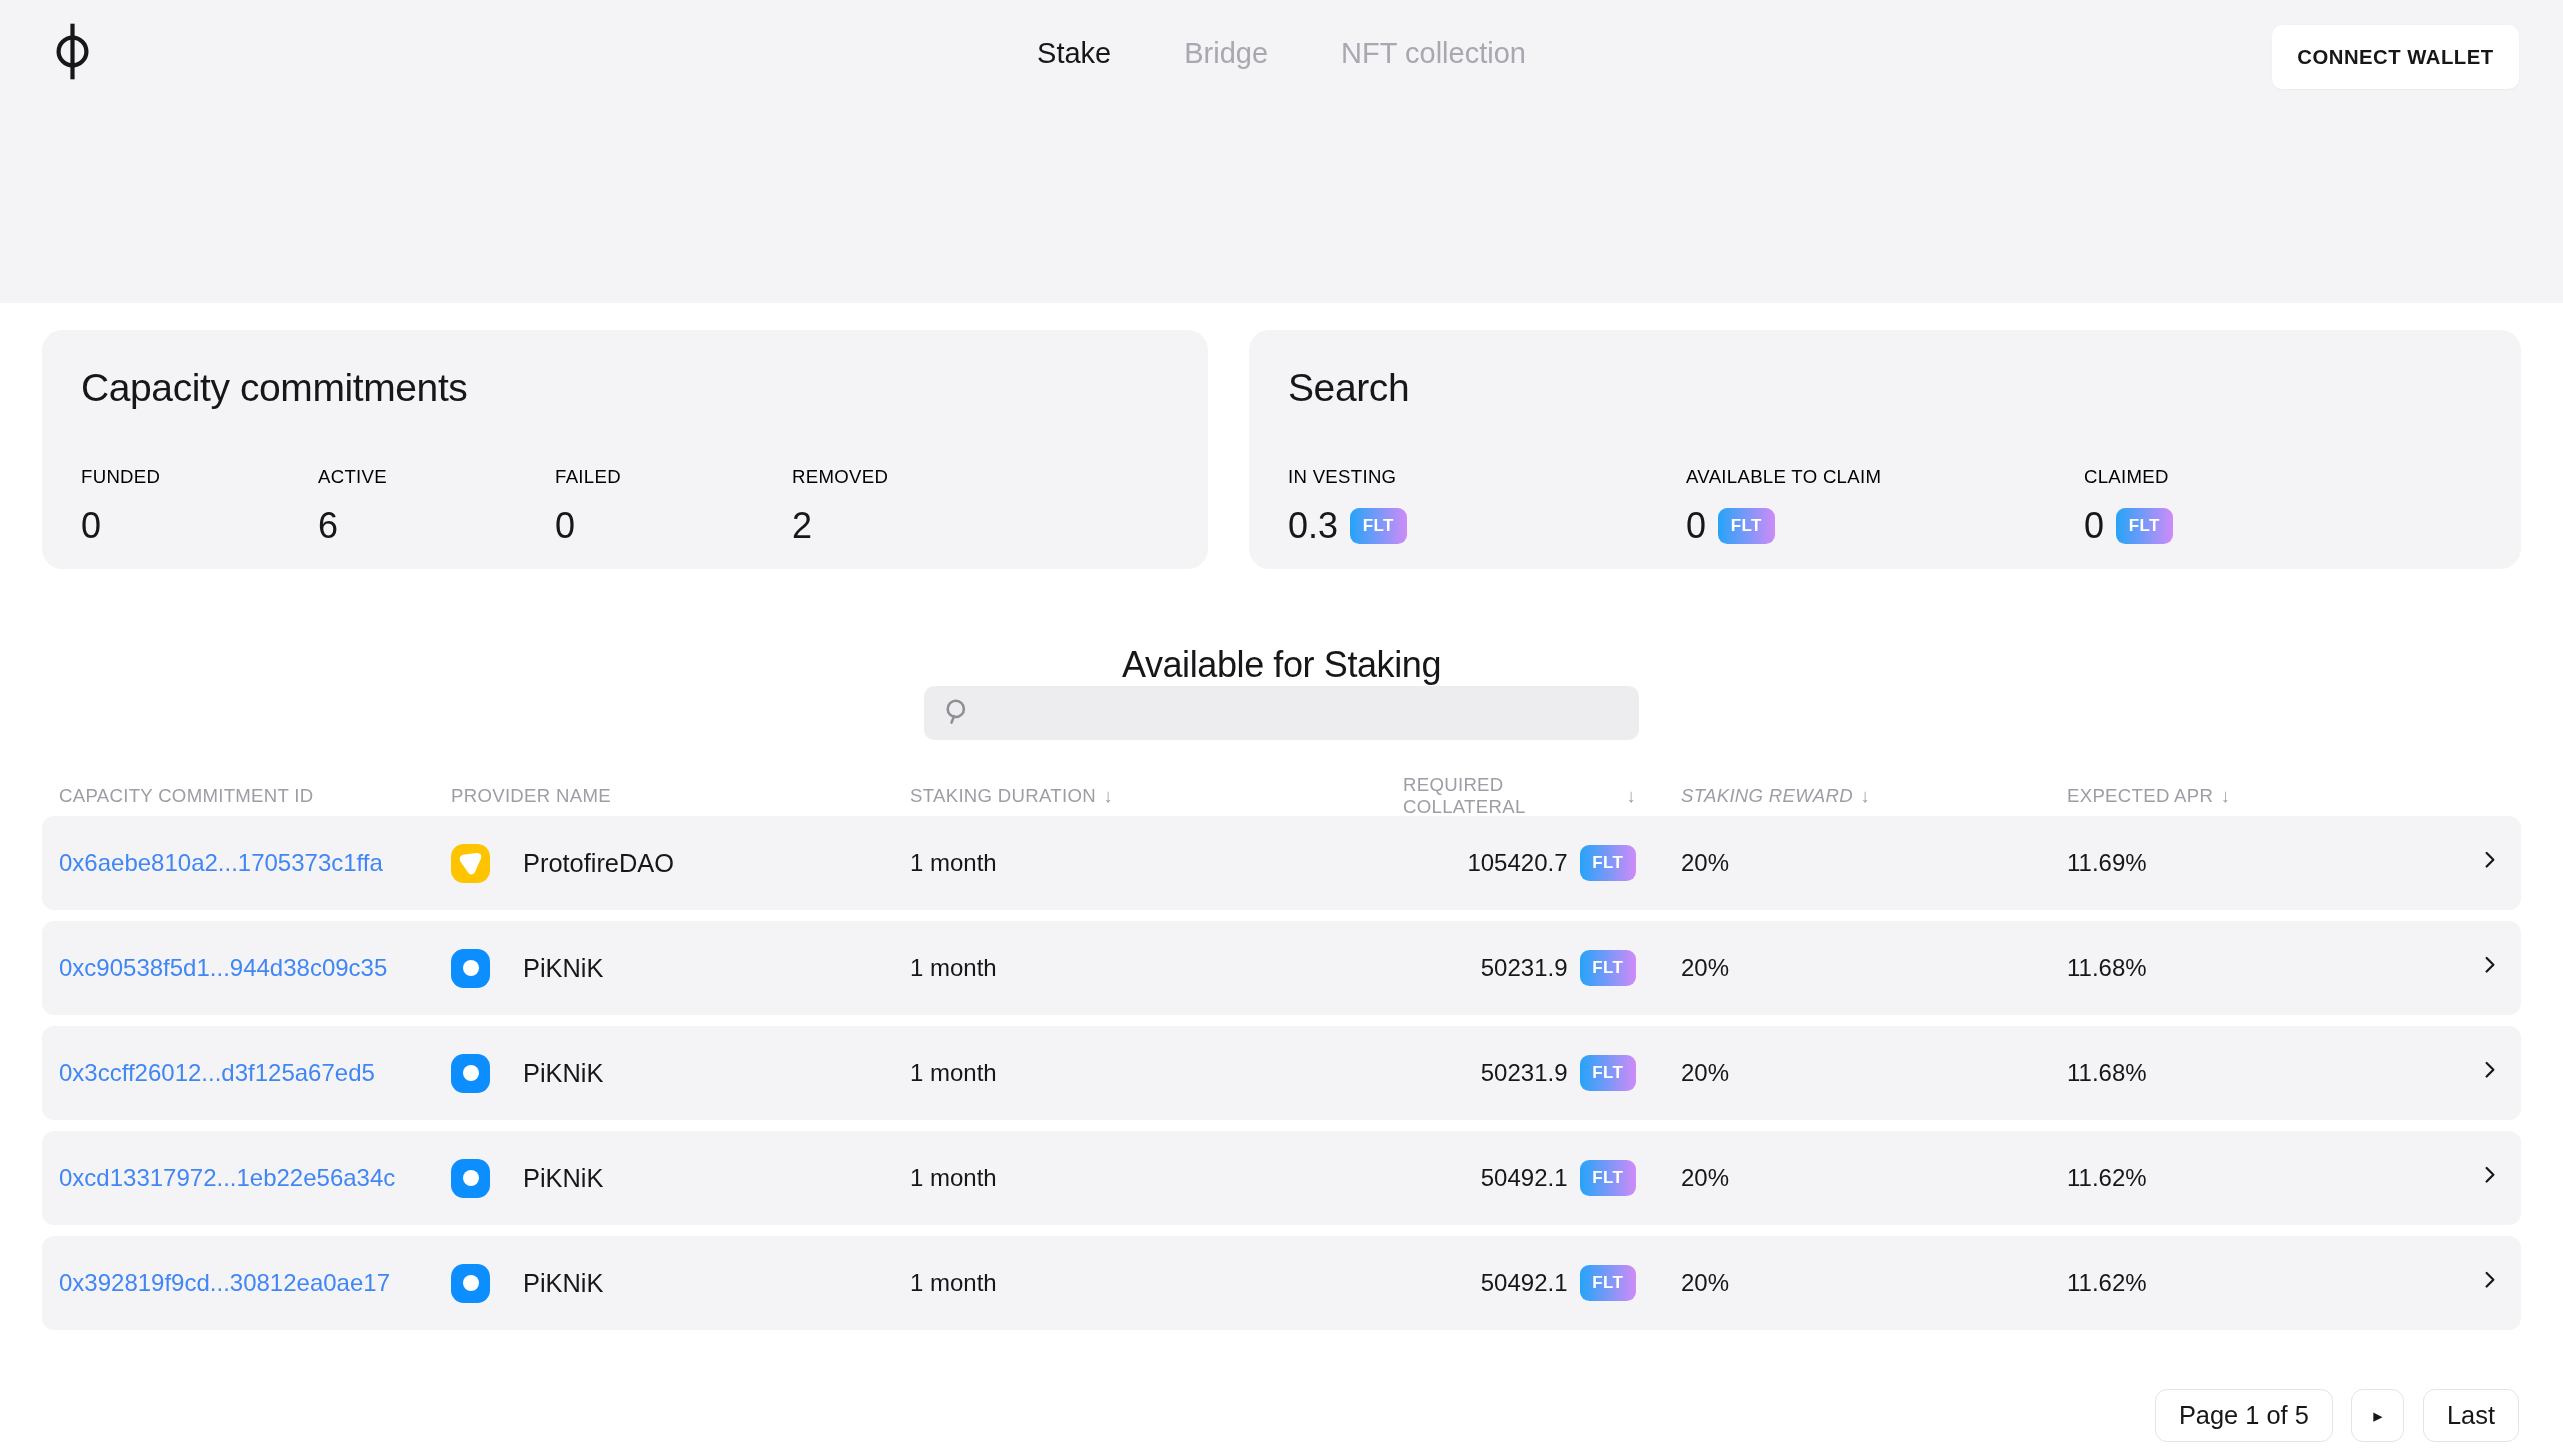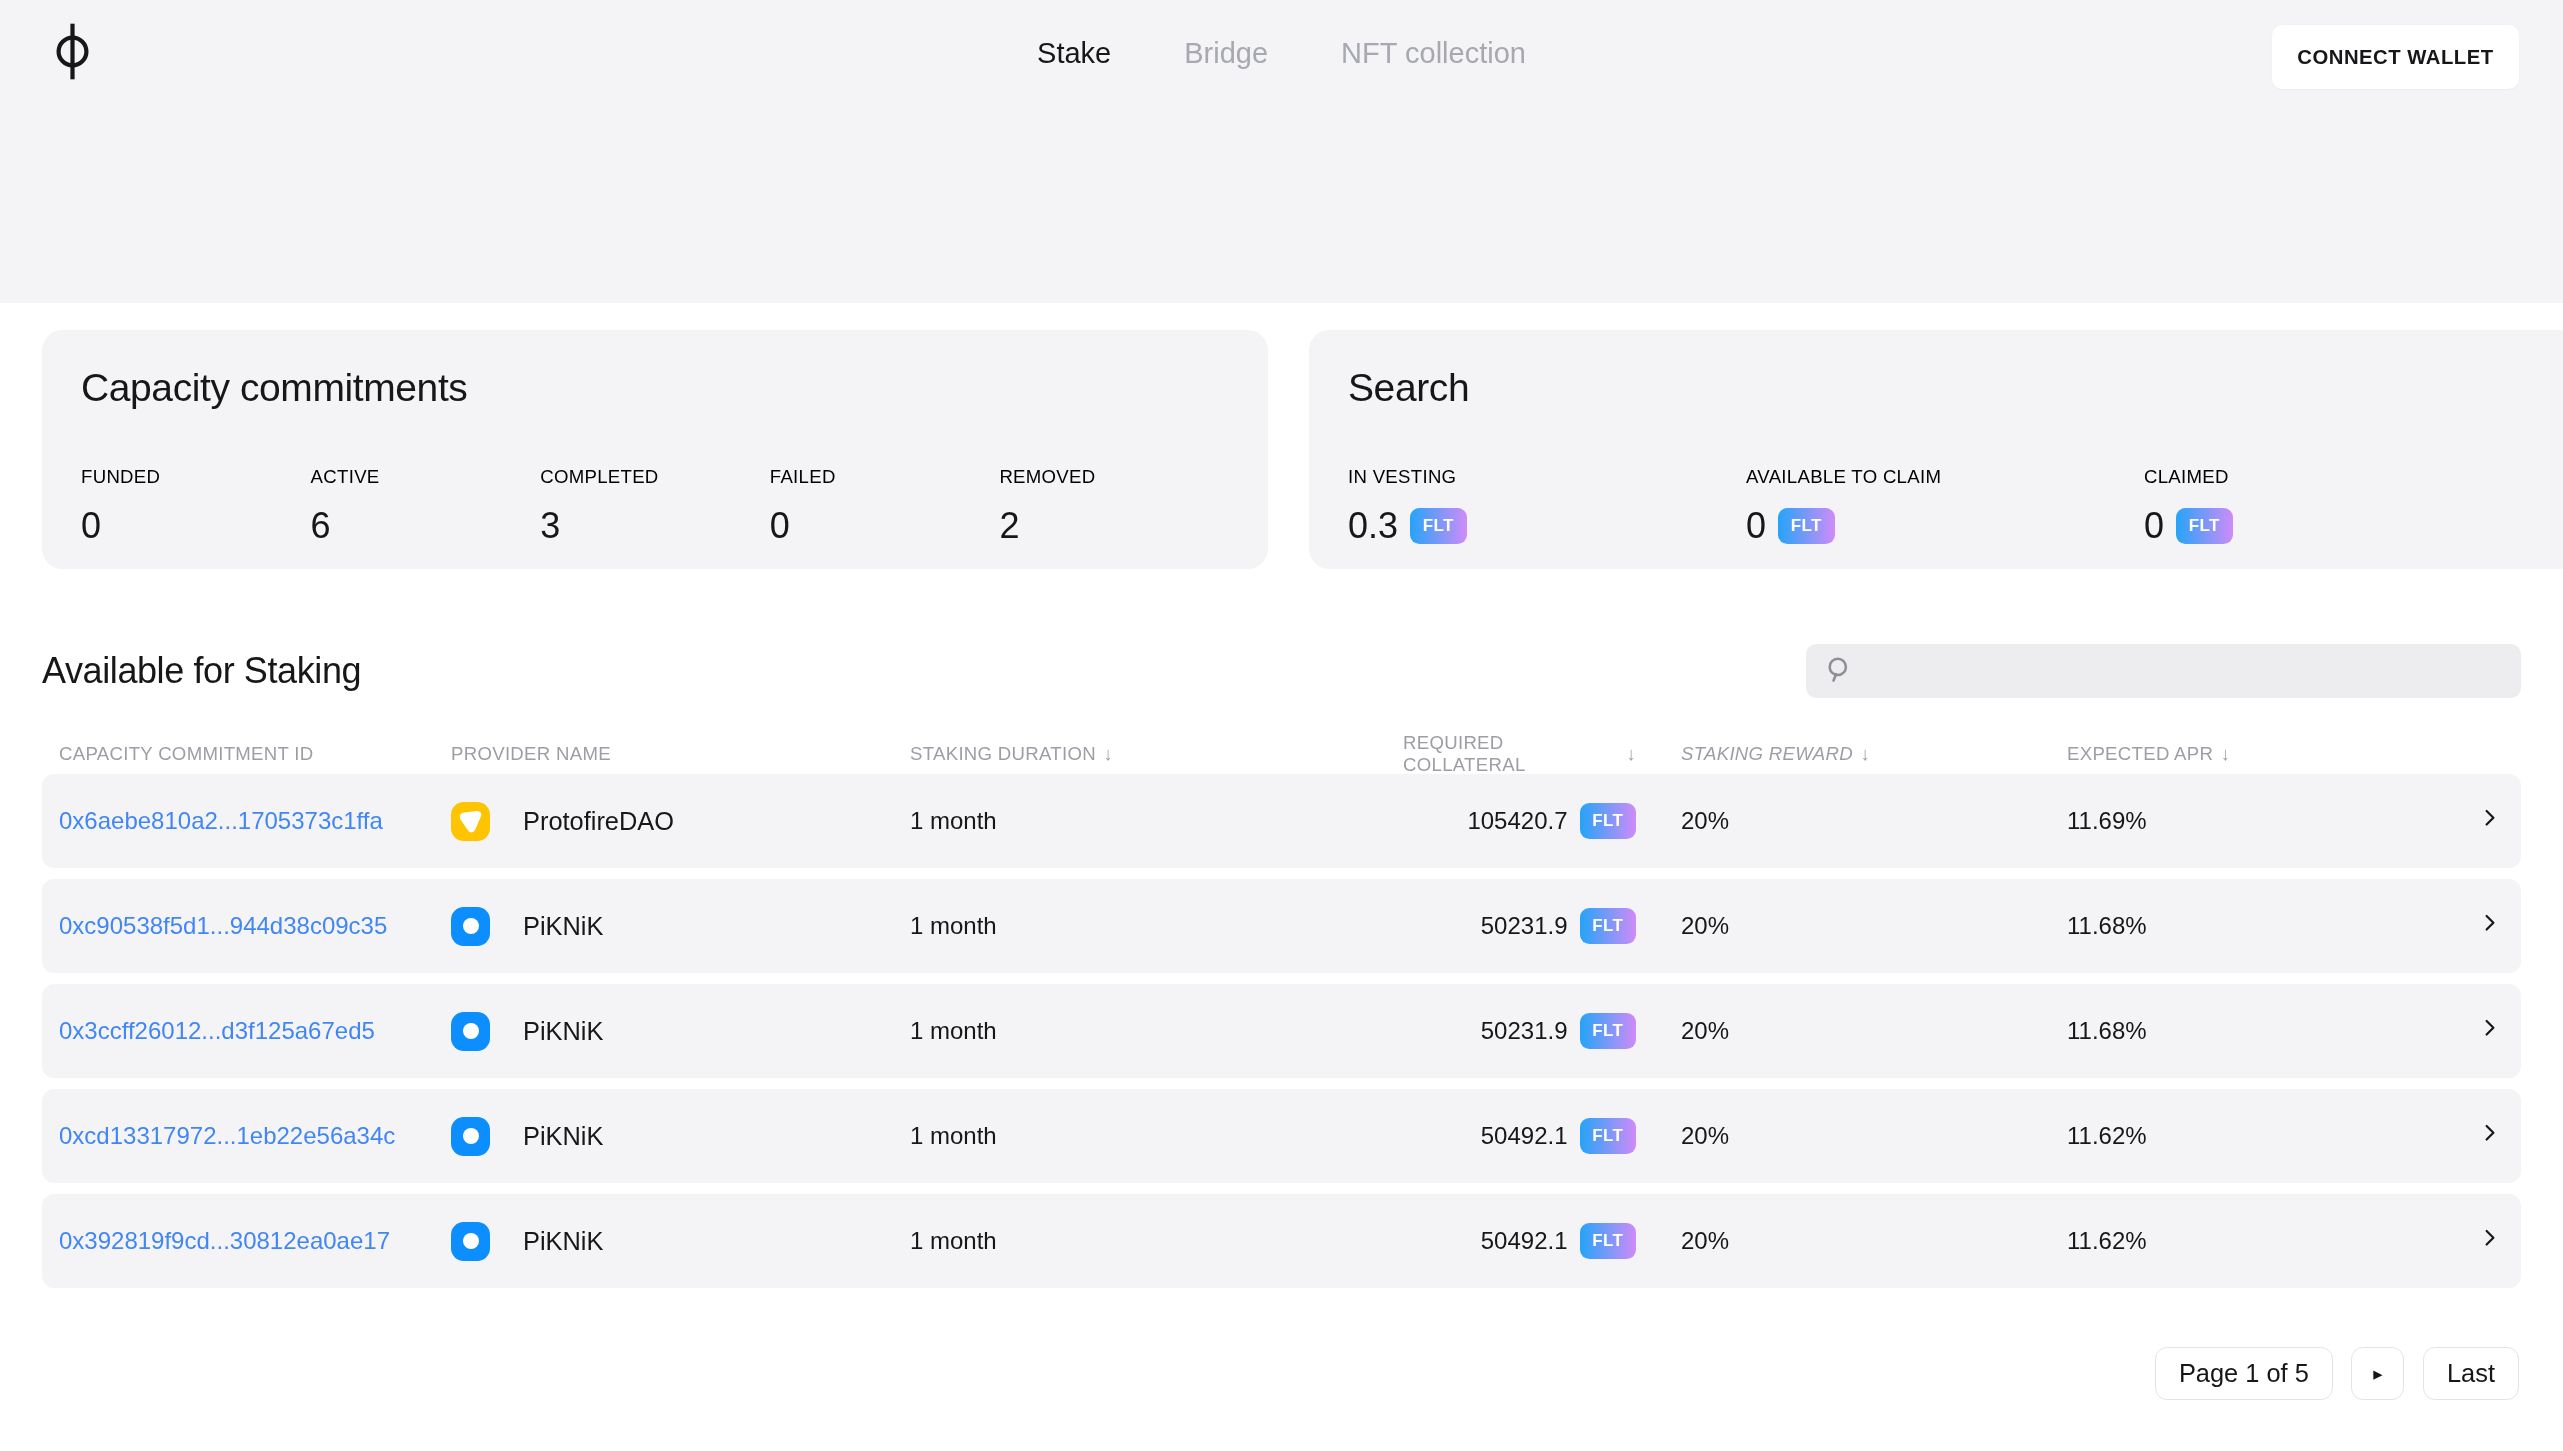--- a/index.html
+++ b/index.html
@@ -30,21 +30,21 @@
   .rewards .stat { width:398px; }
   .stat-label { font-size:18.6px; color:#000000; letter-spacing:0.3px; }
   .stat-value { font-size:36px; margin-top:17px; display:flex; align-items:center; }
 
   .flt-badge { display:inline-flex; align-items:center; justify-content:center;
     background:linear-gradient(90deg,#25a4f8,#cf8bf8); color:#ffffff; font-weight:700;
     font-size:17px; border-radius:9.3px; padding:7.6px 12.7px; margin-left:12px; letter-spacing:0.4px; }
 
   
   .section-head { display:flex; justify-content:space-between; align-items:center;
-    padding:0 42px; margin-top:75px; }
+    padding:0 42px; margin-top:75px;flex-direction:column; }
   .section-title { font-size:36px; font-weight:500; letter-spacing:-0.4px; }
   .search-box { display:flex; align-items:center; width:715px; height:54px;
     background:#ededf0; border-radius:10.2px; padding:0 18.6px; }
   .search-box input { flex:1; border:none; outline:none; background:transparent;
     font-size:24px; color:#17171a; margin-left:13.6px; font-family:inherit; }
   .search-box input::placeholder { color:#8e8e96; }
 
   
   .table { padding:0 42px; margin-top:34px; }
   .thead, .trow { display:grid;
@@ -102,24 +102,20 @@
     <div class="stats">
       <div class="stat">
         <div class="stat-label">FUNDED</div>
         <div class="stat-value">0</div>
       </div>
       <div class="stat">
         <div class="stat-label">ACTIVE</div>
         <div class="stat-value">6</div>
       </div>
       <div class="stat">
-        <div class="stat-label">COMPLETED</div>
-        <div class="stat-value">3</div>
-      </div>
-      <div class="stat">
         <div class="stat-label">FAILED</div>
         <div class="stat-value">0</div>
       </div>
       <div class="stat">
         <div class="stat-label">REMOVED</div>
         <div class="stat-value">2</div>
       </div>
     </div>
   </div>
 

